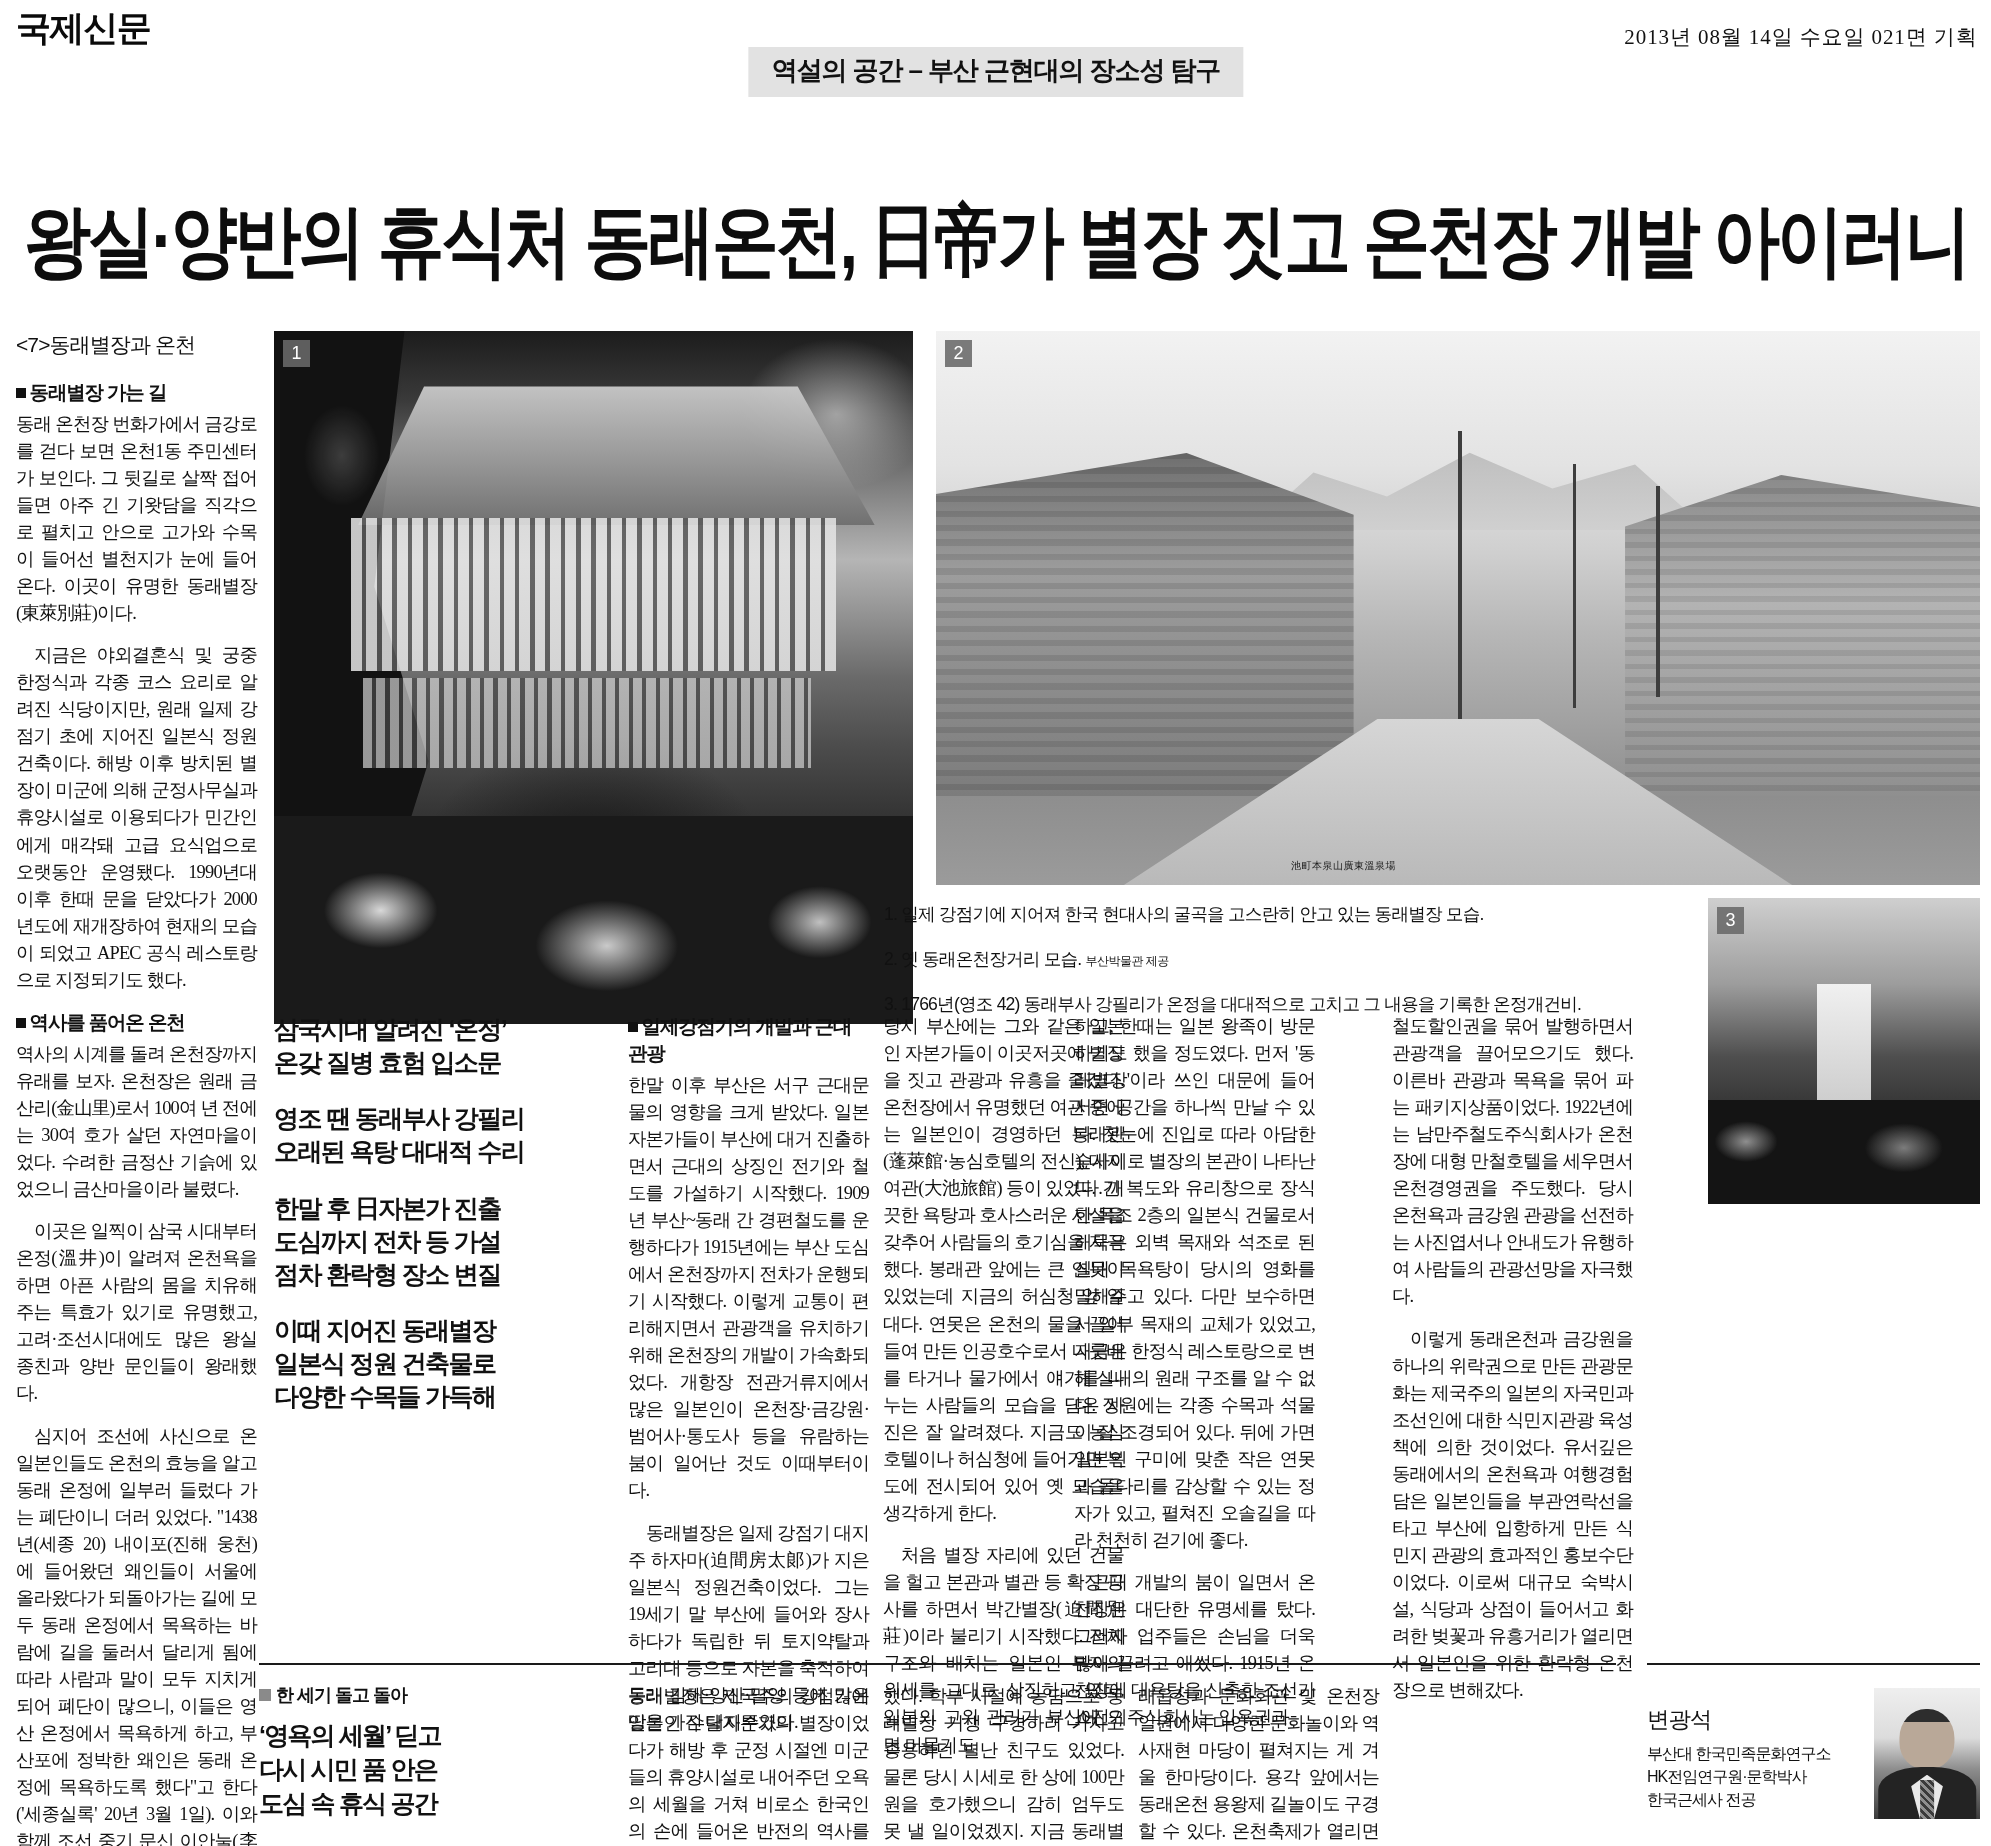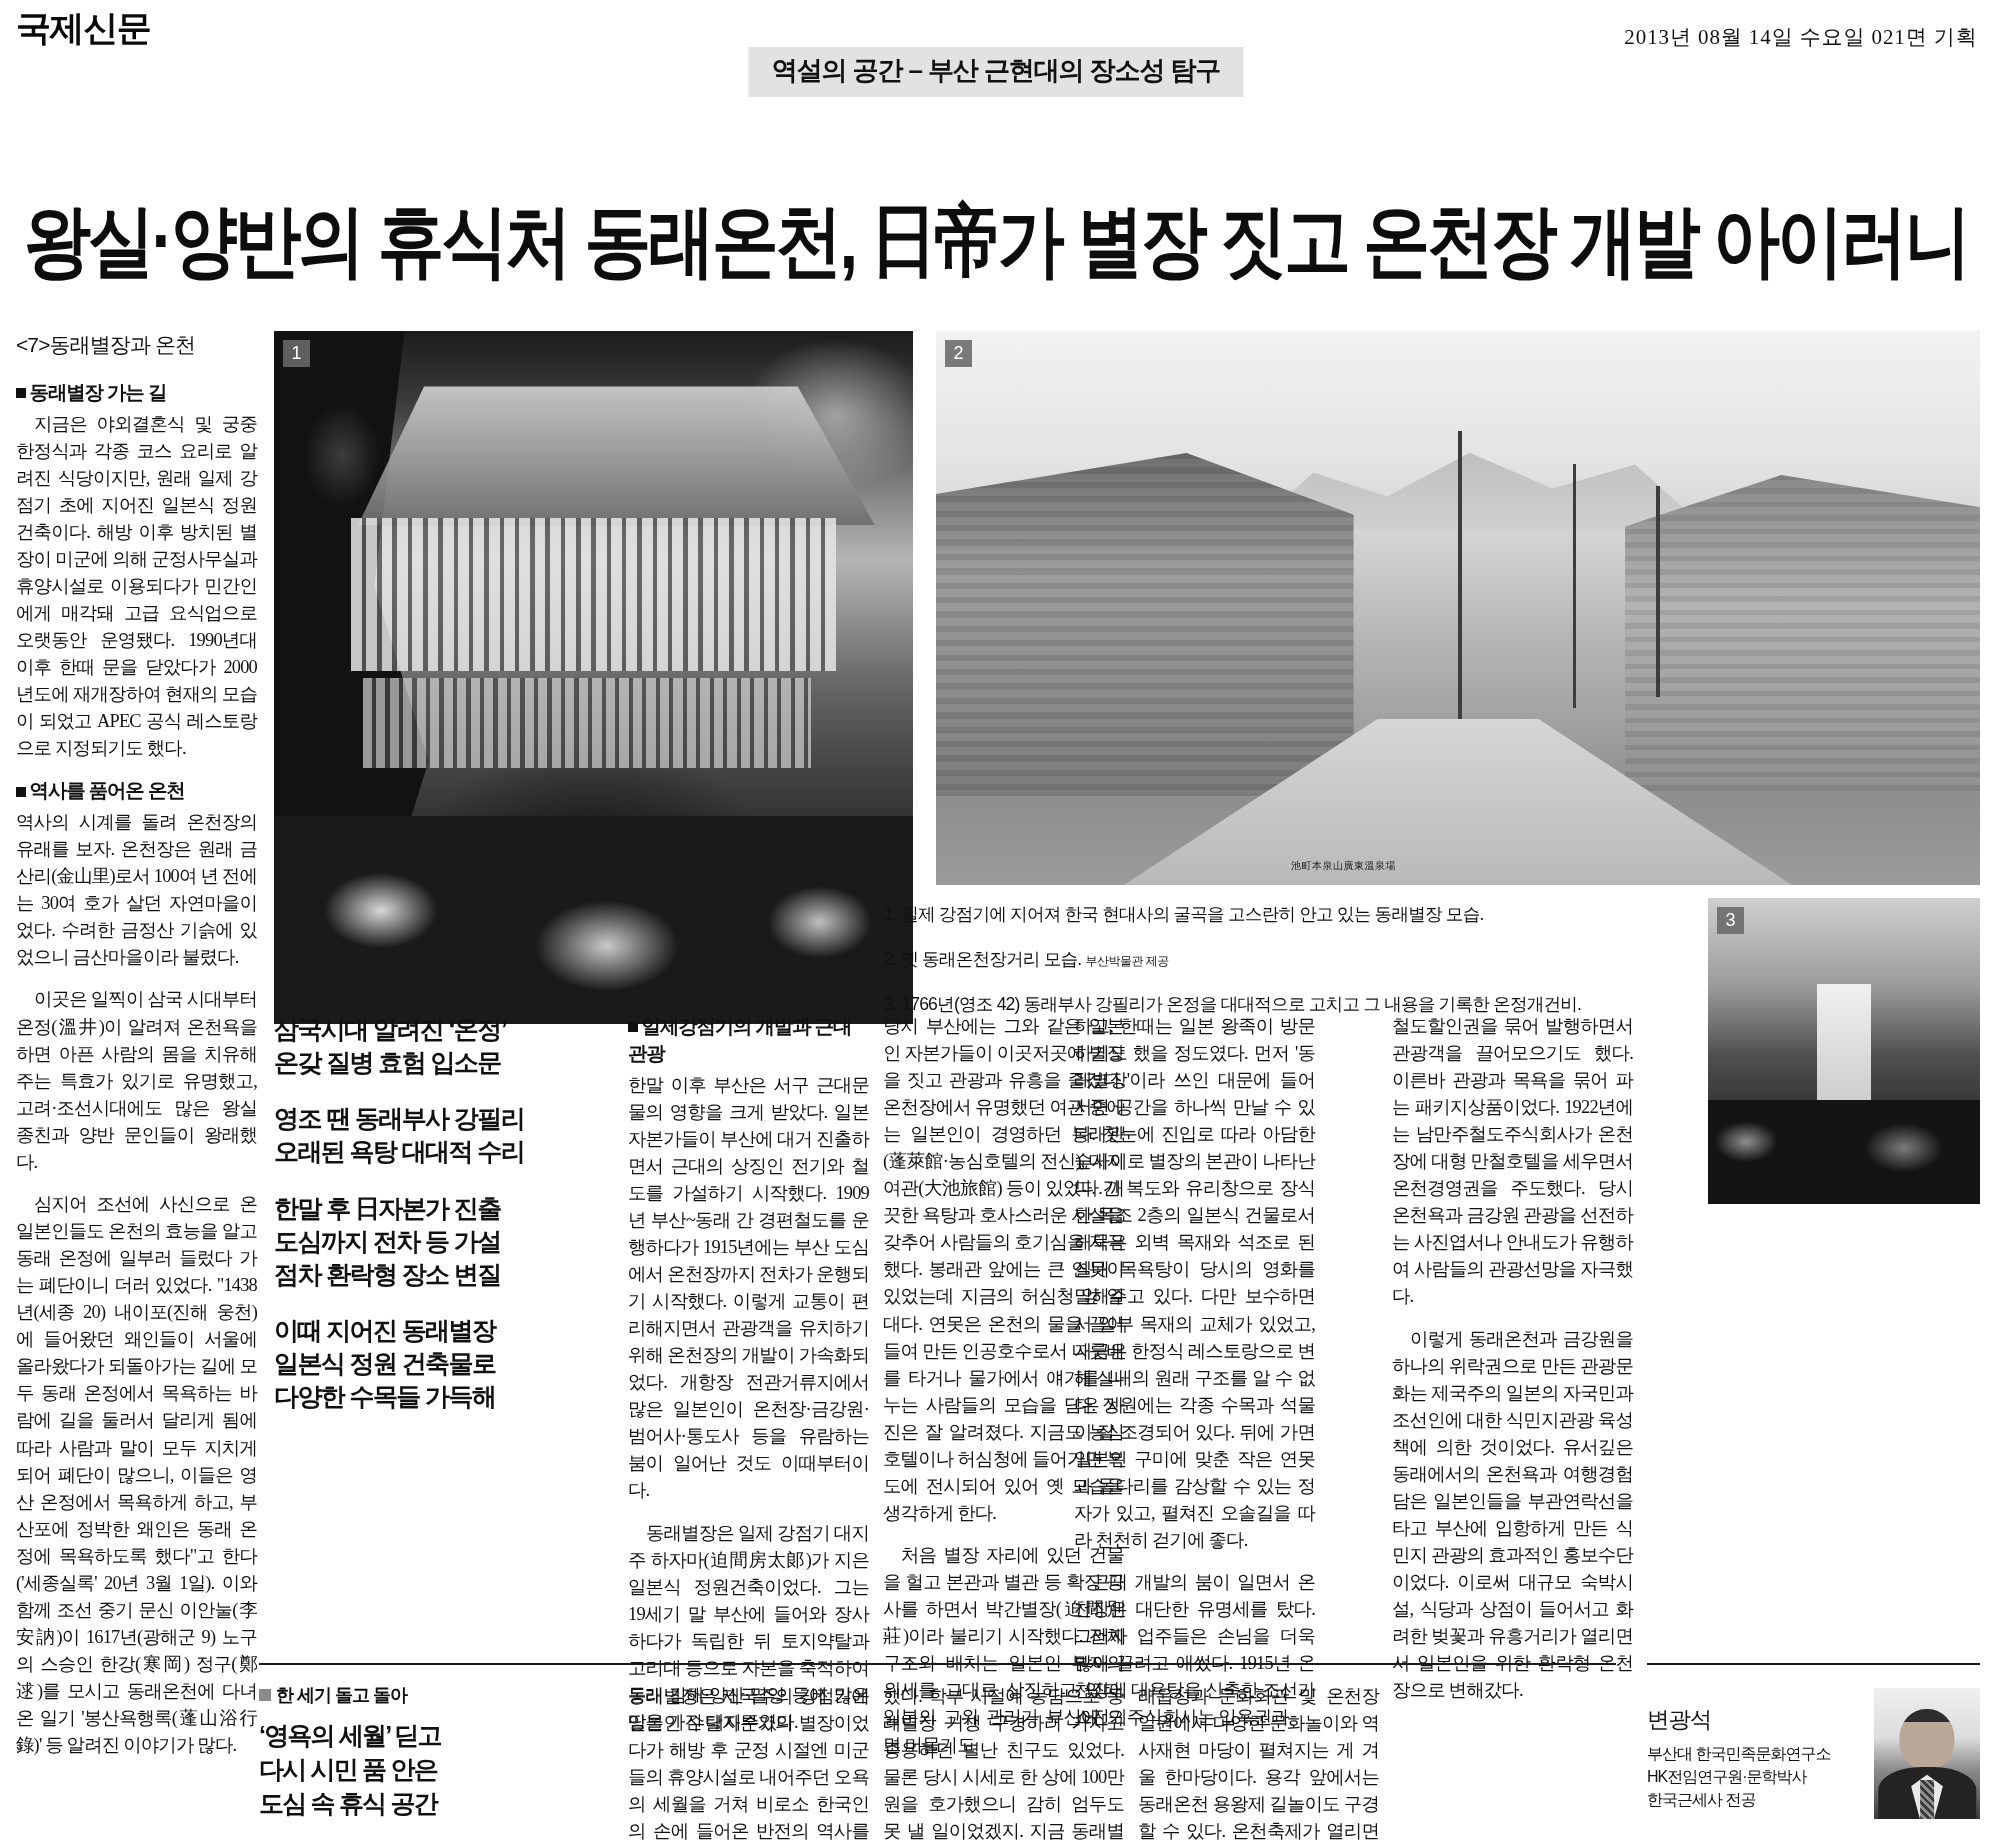--- a/index.html
+++ b/index.html
@@ -482,26 +482,27 @@
   <h1 class="headline">왕실·양반의 휴식처 동래온천, 日帝가 별장 짓고 온천장 개발 아이러니</h1>
 
   <div class="content">
 
     <div class="col-left">
       <div class="series-index">&lt;7&gt;동래별장과 온천</div>
 
       <div class="sec-head">
         <span class="sq"></span><span>동래별장 가는 길</span>
       </div>
+      <p class="bodytext">동래 온천장 번화가에서 금강로를 걷다 보면 온천1동 주민센터가 보인다. 그 뒷길로 살짝 접어들면 아주 긴 기왓담을 직각으로 펼치고 안으로 고가와 수목이 들어선 별천지가 눈에 들어온다. 이곳이 유명한 동래별장(東萊別莊)이다.</p>
       <p class="bodytext ind">지금은 야외결혼식 및 궁중 한정식과 각종 코스 요리로 알려진 식당이지만, 원래 일제 강점기 초에 지어진 일본식 정원건축이다. 해방 이후 방치된 별장이 미군에 의해 군정사무실과 휴양시설로 이용되다가 민간인에게 매각돼 고급 요식업으로 오랫동안 운영됐다. 1990년대 이후 한때 문을 닫았다가 2000년도에 재개장하여 현재의 모습이 되었고 APEC 공식 레스토랑으로 지정되기도 했다.</p>
 
       <div class="sec-head">
         <span class="sq"></span><span>역사를 품어온 온천</span>
       </div>
-      <p class="bodytext">역사의 시계를 돌려 온천장의 유래를 보자. 온천장은 원래 금산리(金山里)로서 100여 년 전에는 30여 호가 살던 자연마을이었다. 수려한 금정산 기슭에 있었으니 금산마을이라 불렸다.</p>
+      <p class="bodytext">역사의 시계를 돌려 온천장까지 유래를 보자. 온천장은 원래 금산리(金山里)로서 100여 년 전에는 30여 호가 살던 자연마을이었다. 수려한 금정산 기슭에 있었으니 금산마을이라 불렸다.</p>
       <p class="bodytext ind">이곳은 일찍이 삼국 시대부터 온정(溫井)이 알려져 온천욕을 하면 아픈 사람의 몸을 치유해 주는 특효가 있기로 유명했고, 고려·조선시대에도 많은 왕실 종친과 양반 문인들이 왕래했다.</p>
       <p class="bodytext ind">심지어 조선에 사신으로 온 일본인들도 온천의 효능을 알고 동래 온정에 일부러 들렀다 가는 폐단이니 더러 있었다. "1438년(세종 20) 내이포(진해 웅천)에 들어왔던 왜인들이 서울에 올라왔다가 되돌아가는 길에 모두 동래 온정에서 목욕하는 바람에 길을 둘러서 달리게 됨에 따라 사람과 말이 모두 지치게 되어 폐단이 많으니, 이들은 영산 온정에서 목욕하게 하고, 부산포에 정박한 왜인은 동래 온정에 목욕하도록 했다"고 한다('세종실록' 20년 3월 1일). 이와 함께 조선 중기 문신 이안눌(李安訥)이 1617년(광해군 9) 노구의 스승인 한강(寒岡) 정구(鄭逑)를 모시고 동래온천에 다녀온 일기 '봉산욕행록(蓬山浴行錄)' 등 알려진 이야기가 많다.</p>
 
     </div>
 
     <div class="photo" id="photo1">
       <div class="tree"></div>
       <div class="roof"></div>
       <div class="facade"></div>
       <div class="facade2"></div>

